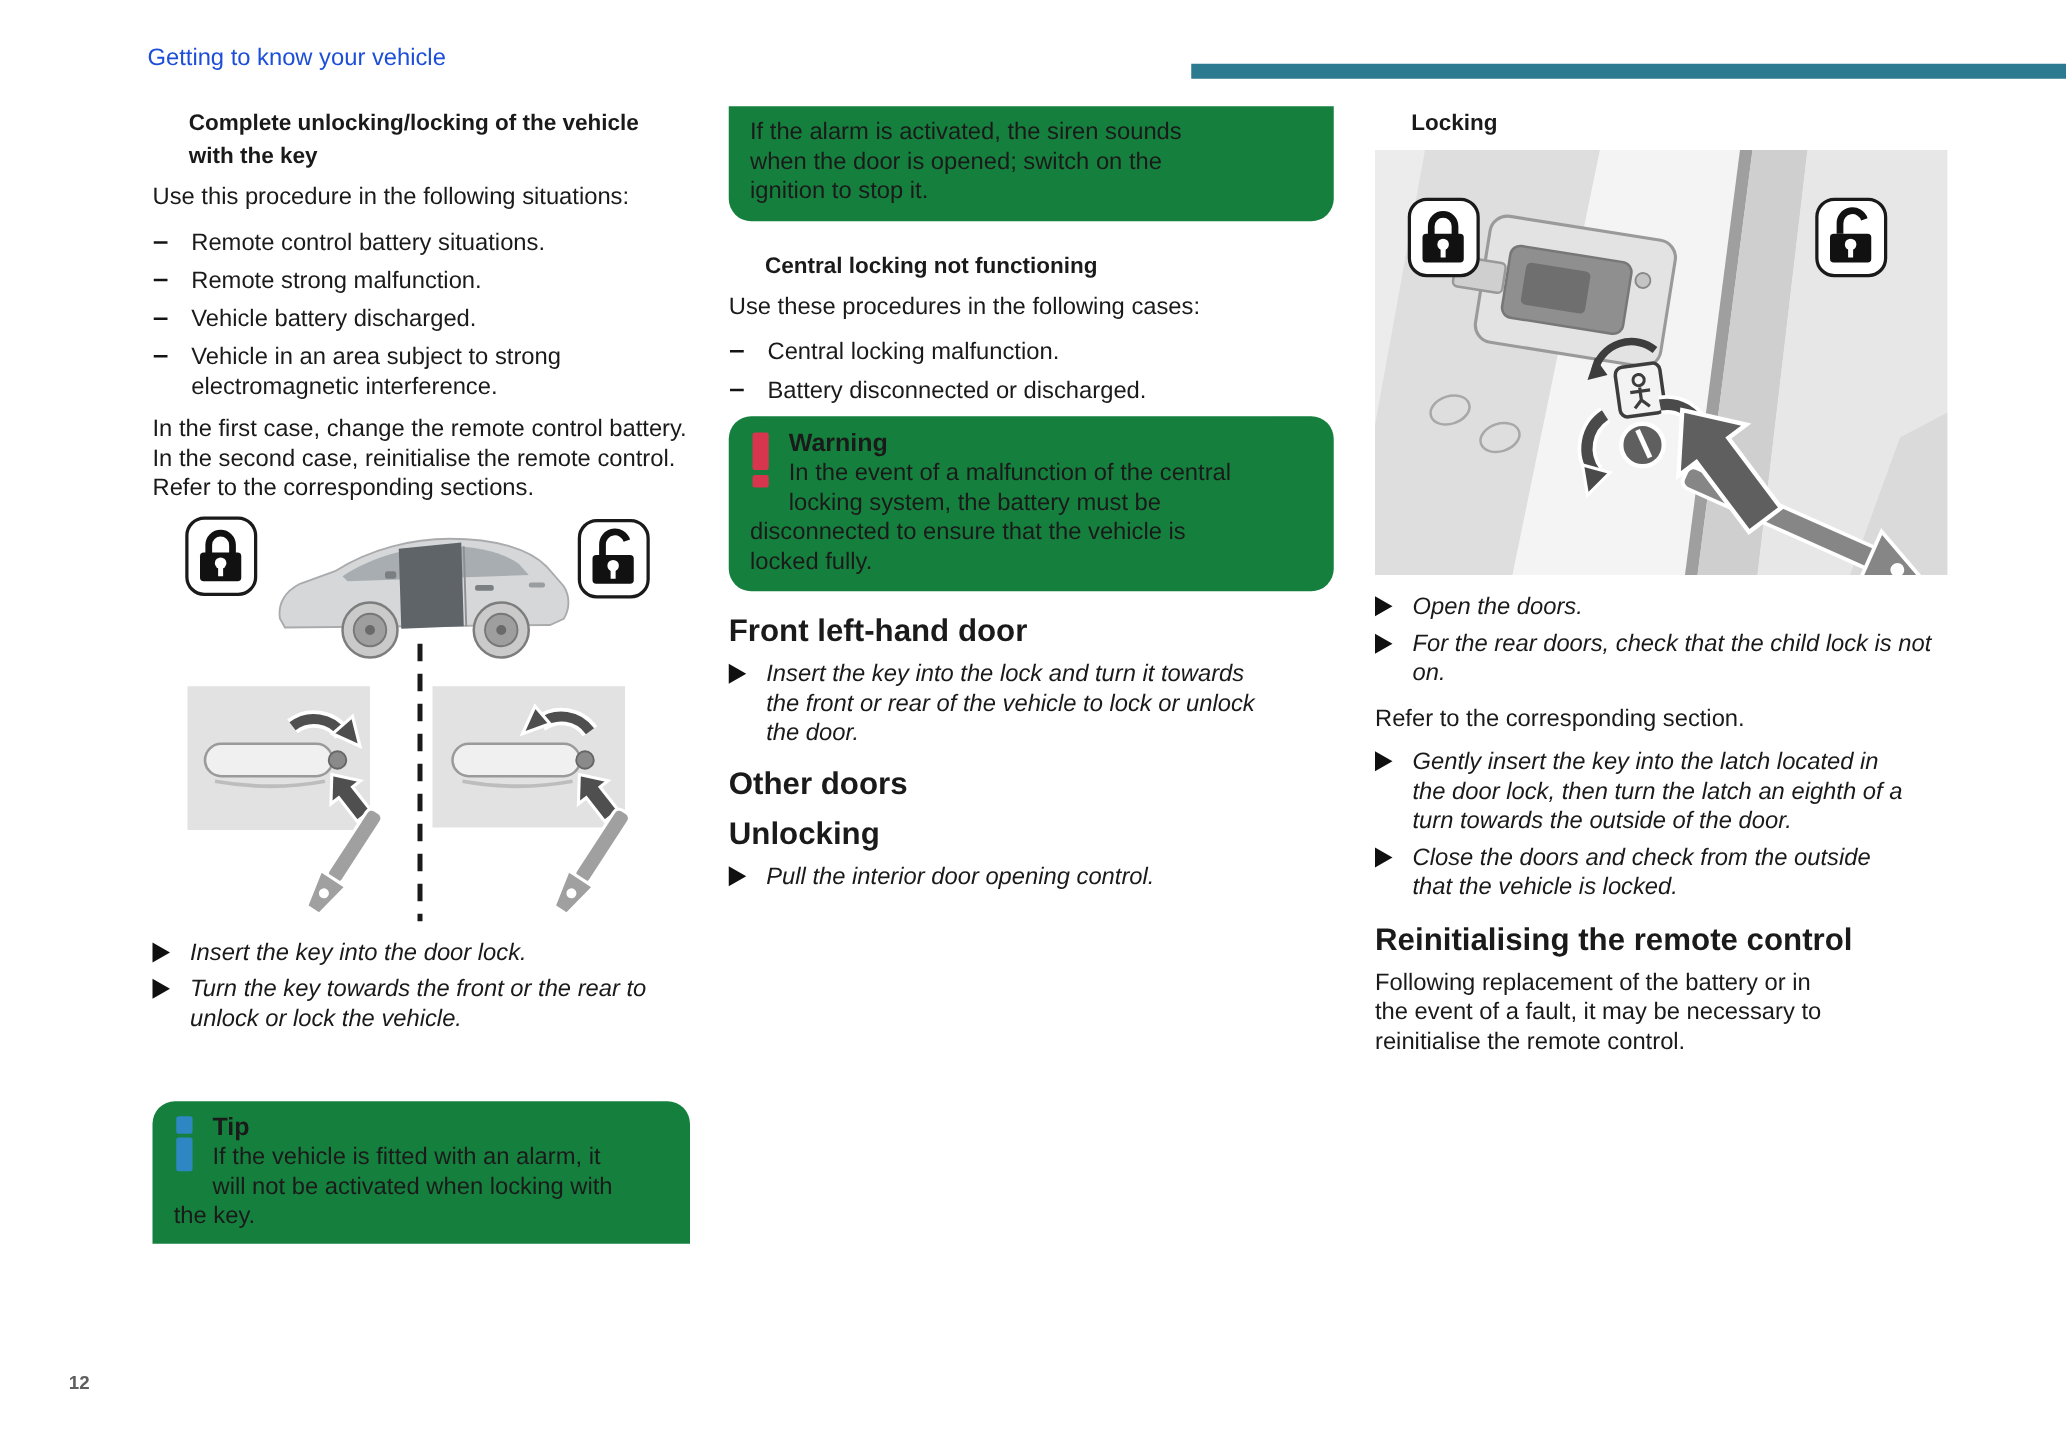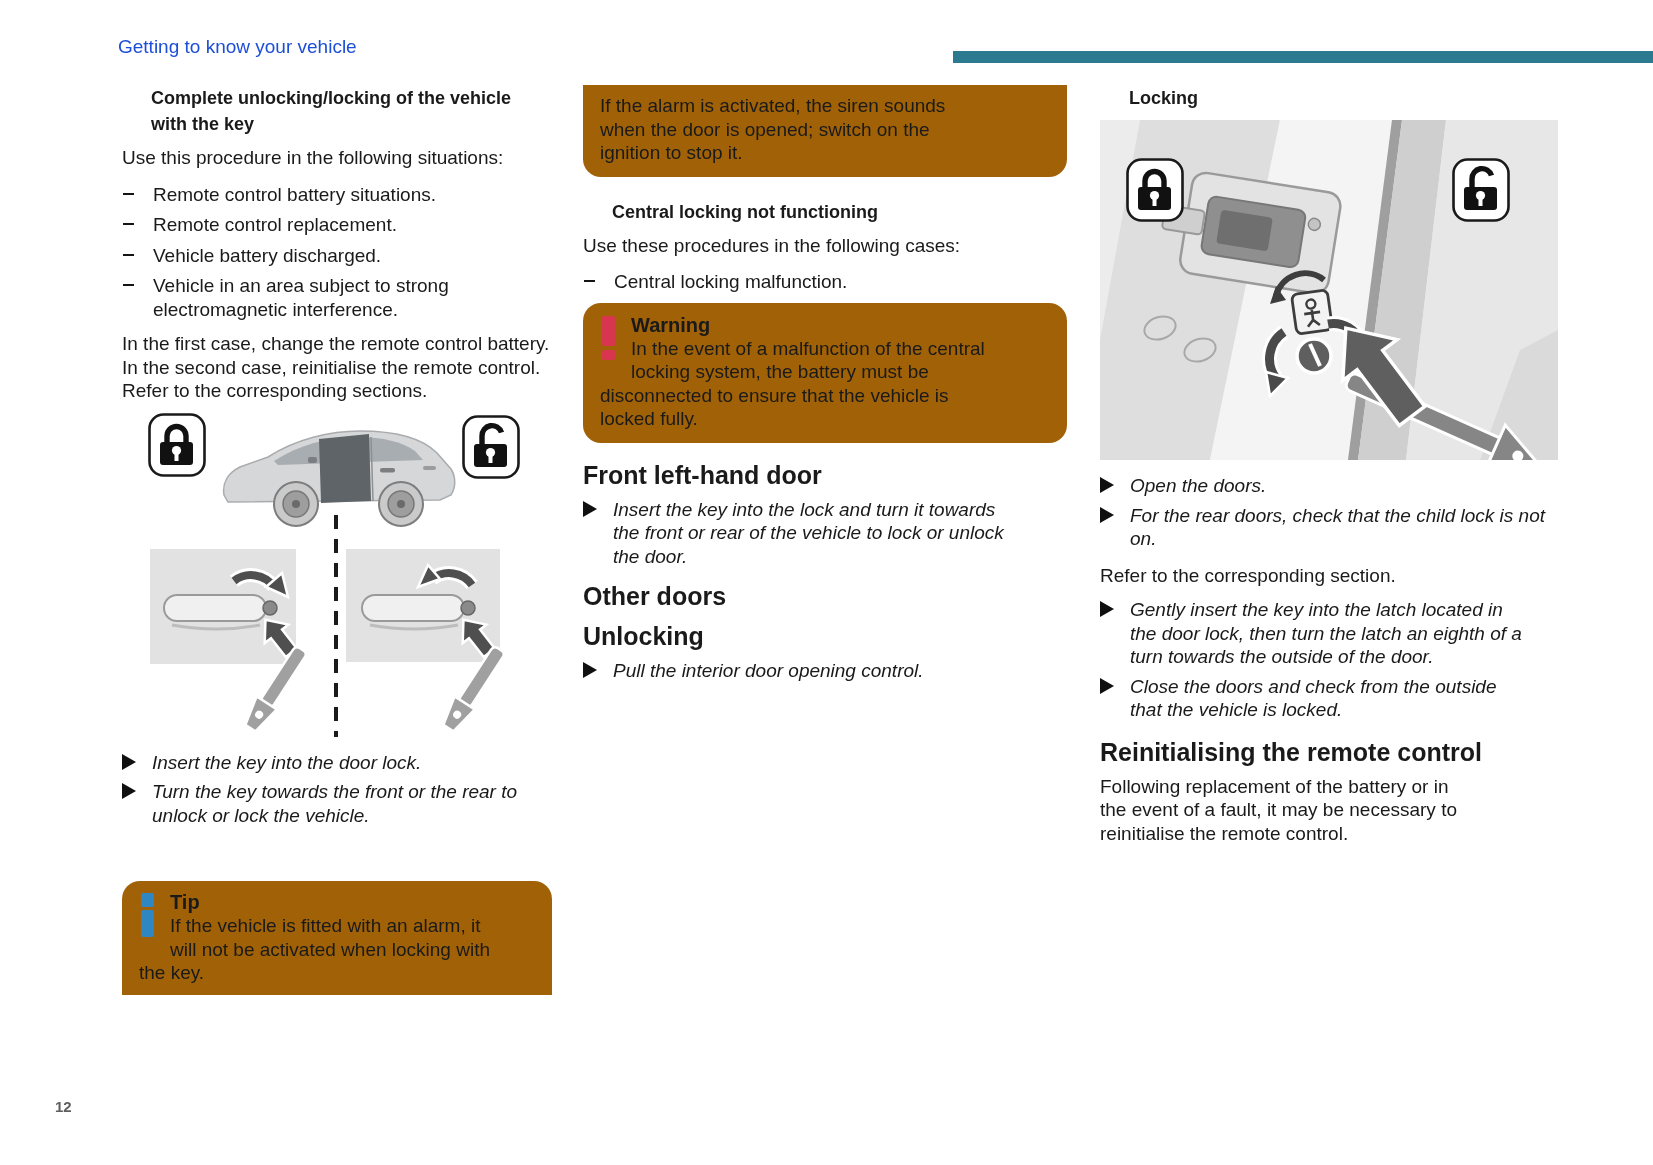--- a/index.html
+++ b/index.html
@@ -34,21 +34,21 @@
   .dash-marker { position:absolute; left:1px; top:10px; width:11px; height:0; border-top:2.6px solid #141414; }
 
   .step-list { margin:6px 0 4px 0; }
   .step-item { position:relative; padding-left:30px; margin-bottom:6px;font-style:italic; }
   .tri-marker {
     position:absolute; left:0; top:3px; width:0; height:0;
     border-left:14px solid #101010;
     border-top:8px solid transparent; border-bottom:8px solid transparent;
   }
 
-  .graybox { background:#a16207; }
+  .graybox { background:#15803d; }
   .graybox .txt { padding:0; }
   .box-rounded      { border-radius:18px; }
   .box-cut-bottom   { border-radius:18px 18px 0 0; }
   .box-cut-top      { border-radius:0 0 18px 18px; }
 
   .box-pad   { padding:9px 60px 10px 17px; }
   .box-pad-w { padding:10px 60px 12px 17px; }
 
   .glyph-info { float:left; width:13px; margin:3px 16px 2px 2px; }
   .glyph-info .dot { width:13px; height:14px; background:#2e87c2; border-radius:2px; }
@@ -70,21 +70,21 @@
 
 <div class="running-header">Getting to know your vehicle</div>
 <div class="accent-bar"></div>
 
 <div class="col" id="col1">
   <div class="h-main">Complete unlocking/locking of the vehicle with the key</div>
   <div class="txt">Use this procedure in the following situations:</div>
 
   <div class="dash-list">
     <div class="dash-item"><span class="dash-marker"></span><span class="txt">Remote control battery situations.</span></div>
-    <div class="dash-item"><span class="dash-marker"></span><span class="txt">Remote control replacement.</span></div>
+    <div class="dash-item"><span class="dash-marker"></span><span class="txt">Remote strong malfunction.</span></div>
     <div class="dash-item"><span class="dash-marker"></span><span class="txt">Vehicle battery discharged.</span></div>
     <div class="dash-item"><span class="dash-marker"></span><span class="txt">Vehicle in an area subject to strong electromagnetic interference.</span></div>
   </div>
 
   <div class="txt" style="margin-top:11px;">
     <div>In the first case, change the remote control battery.</div>
     <div>In the second case, reinitialise the remote control.</div>
     <div>Refer to the corresponding sections.</div>
   </div>
 
@@ -189,20 +189,21 @@
 <div class="col" id="col2">
   <div class="graybox box-cut-top" style="padding:9px 80px 12px 17px;">
     <div class="txt">If the alarm is activated, the siren sounds when the door is opened; switch on the ignition to stop it.</div>
   </div>
 
   <div class="h-main" style="margin-top:22px;">Central locking not functioning</div>
   <div class="txt">Use these procedures in the following cases:</div>
 
   <div class="dash-list">
     <div class="dash-item"><span class="dash-marker"></span><span class="txt">Central locking malfunction.</span></div>
+    <div class="dash-item"><span class="dash-marker"></span><span class="txt">Battery disconnected or discharged.</span></div>
   </div>
 
   <div class="graybox box-rounded box-pad-w" style="margin-top:9px;">
     <div class="glyph-warn">
         <div class="bar"></div>
         <div class="dot"></div>
       </div>
     <div class="box-title">Warning</div>
     <div class="txt">In the event of a malfunction of the central locking system, the battery must be disconnected to ensure that the vehicle is locked fully.</div>
   </div>

